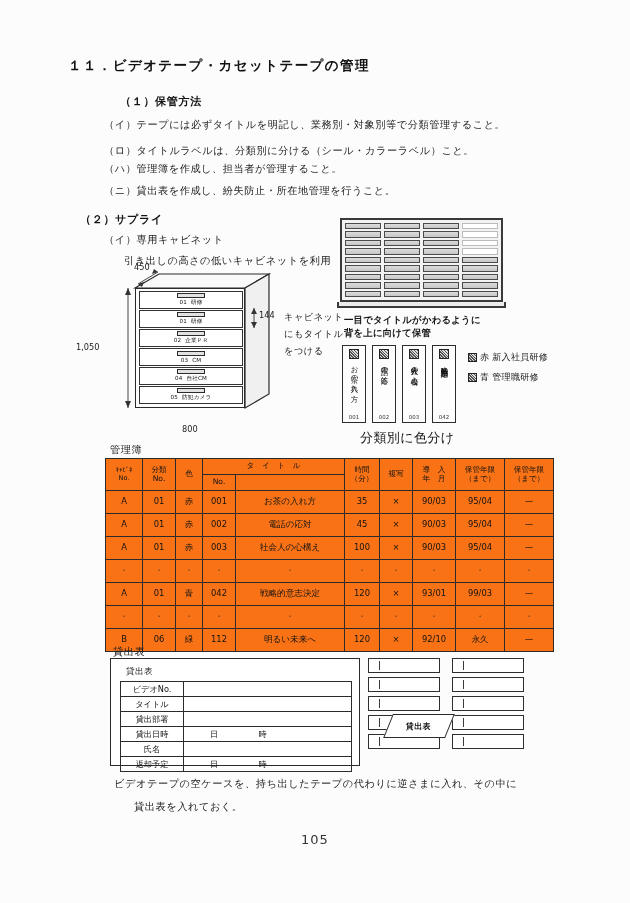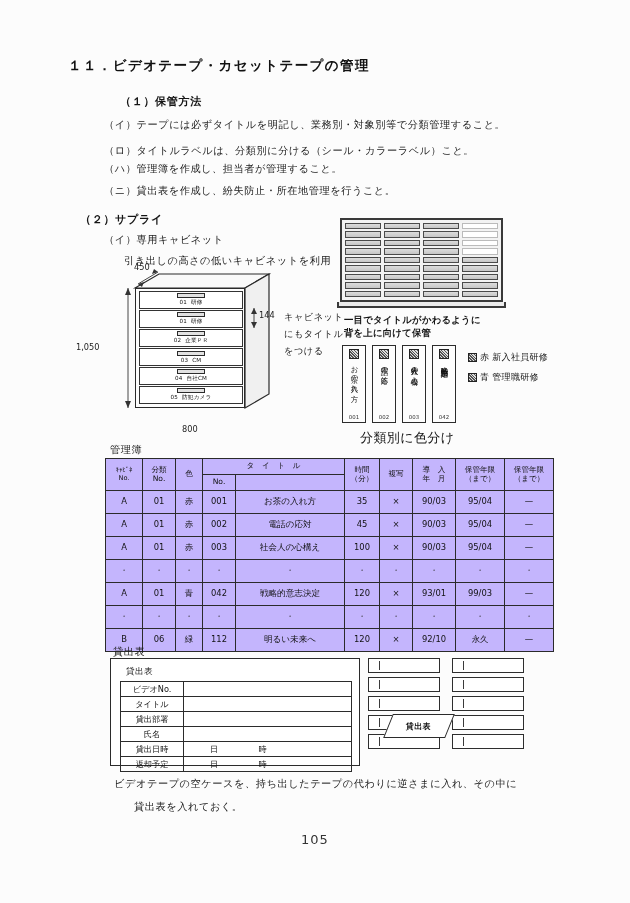--- a/index.html
+++ b/index.html
@@ -184,21 +184,21 @@
     font-weight: 400; color: #151515; white-space: nowrap;
   }
 
   
   #ledger-label { left: 110px; top: 443px; }
   #ledger-table {
     position: absolute; left: 105px; top: 458px;
     border-collapse: collapse;
     font-size: 8.4px;
     color: #111;
-    background: #c4b5fd;
+    background: #f97316;
   }
   #ledger-table th, #ledger-table td {
     border: 1px solid #2b2b2b;
     text-align: center;
     vertical-align: middle;
     padding: 0;
     height: 22px;
     font-weight: normal;
     line-height: 1.15;
   }
@@ -592,26 +592,26 @@
           </tr>
           <tr>
             <td class="lk">タイトル</td>
             <td class="lv"></td>
           </tr>
           <tr>
             <td class="lk">貸出部署</td>
             <td class="lv"></td>
           </tr>
           <tr>
+            <td class="lk">貸出日時</td>
+            <td class="lv">日　時</td>
+          </tr>
+          <tr>
             <td class="lk">氏名</td>
             <td class="lv"></td>
-          </tr>
-          <tr>
-            <td class="lk">貸出日時</td>
-            <td class="lv">日　時</td>
           </tr>
           <tr>
             <td class="lk">返却予定</td>
             <td class="lv">日　時</td>
           </tr>
         </tbody>
       </table>
   </div>
 
   <div id="slip-figure">

